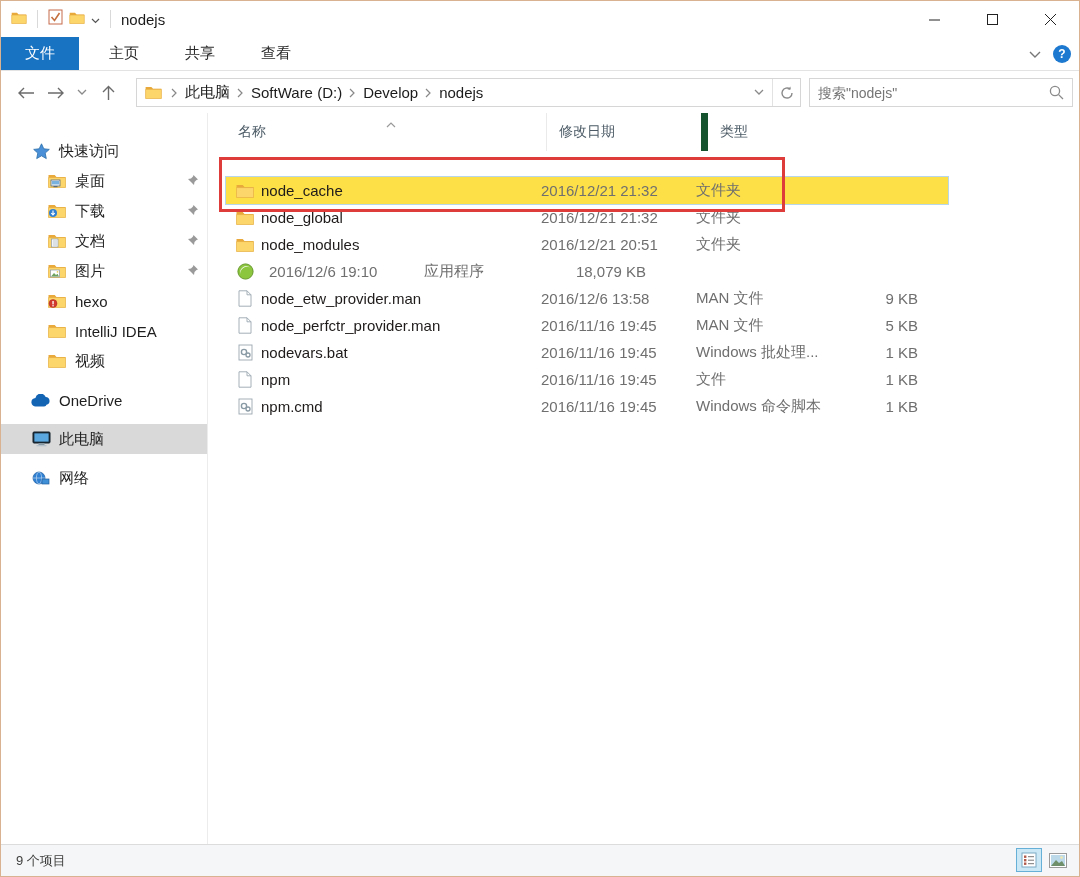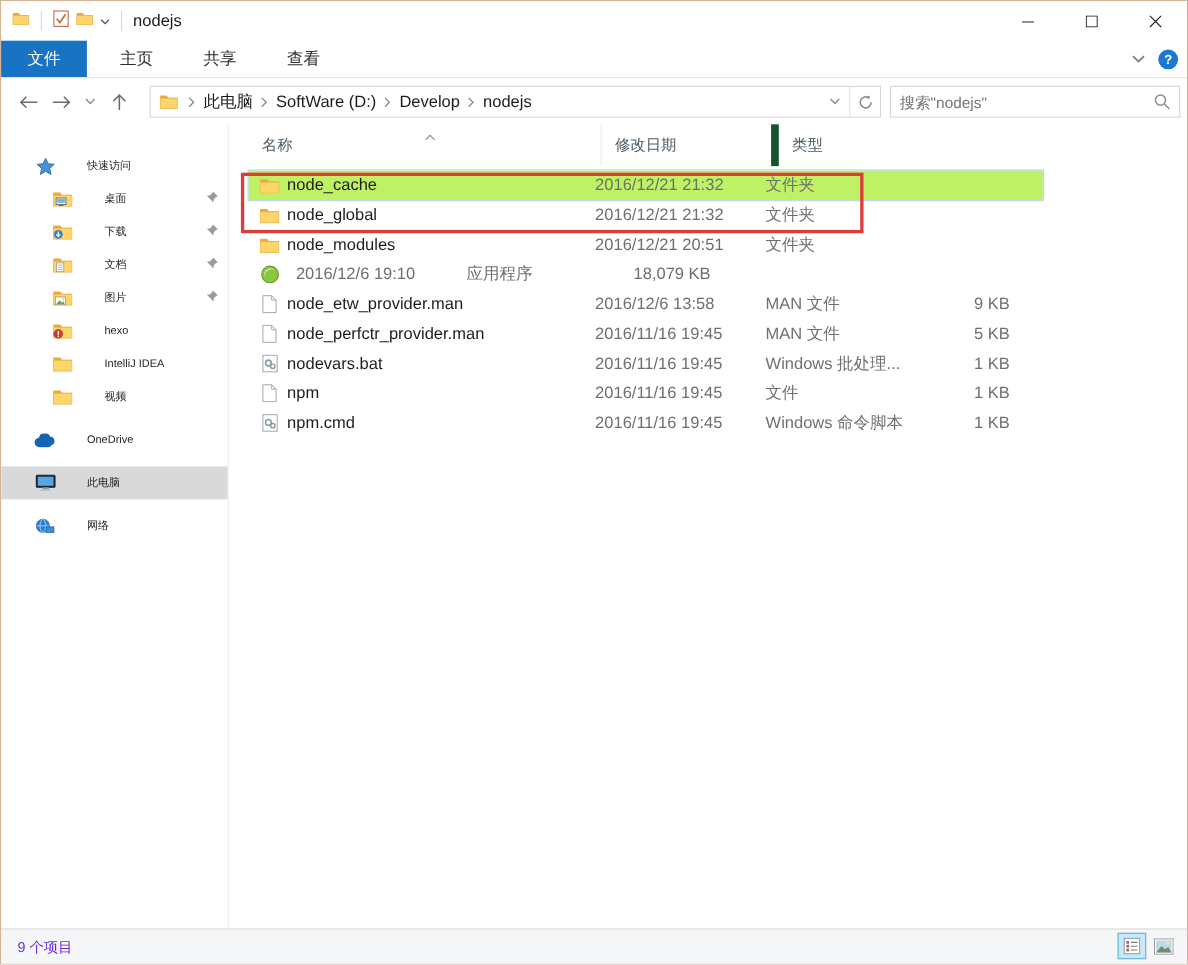--- a/index.html
+++ b/index.html
@@ -33,52 +33,52 @@
   .addr-right { display:flex; align-items:center; height:100%; }
   .addr-drop { width:26px; height:100%; display:flex; align-items:center; justify-content:center; }
   .addr-refresh { width:28px; height:100%; border-left:1px solid #e2e2e2; display:flex; align-items:center; justify-content:center; }
   .searchbox { position:absolute; left:808px; top:6px; width:264px; height:29px; border:1px solid #d6d6d6; background:#fff; display:flex; align-items:center; }
   .searchbox input { flex:1; border:0; outline:none; font-size:14px; color:#757575; padding:0 8px; font-family:inherit; background:transparent; }
   .search-glyph { padding:0 8px; display:flex; }
 
   
   .content { position:absolute; top:112px; left:0; right:0; bottom:32px; background:#fff; }
   .sidebar { position:absolute; left:0; top:0; bottom:0; width:207px; border-right:1px solid #ececec; padding-top:23px; overflow:hidden; }
-  .sb-item { position:relative; height:30px; display:flex; align-items:center; font-size:10px; color:#1e1e1e; cursor:default;gap:20px; }
+  .sb-item { position:relative; height:30px; display:flex; align-items:center; font-size:15px; color:#1e1e1e; cursor:default; }
   .sb-item.lvl1 { padding-left:30px; }
   .sb-item.lvl2 { padding-left:46px; }
   .sb-item.gap { margin-top:9px; }
   .sb-item.selected { background:#d9d9d9; }
   .sb-icon { width:20px; display:flex; justify-content:center; margin-right:8px; flex:none; }
   .sb-pin { position:absolute; right:8px; top:7px; }
 
   
   .filepane { position:absolute; left:207px; top:0; right:0; bottom:0; }
   .cols { position:absolute; top:0; left:0; right:0; height:38px; display:flex; padding-left:18px; font-size:14px; color:#4c5b66; }
   .col { display:flex; align-items:center; padding-left:12px; position:relative; }
   .col.c-name { width:320px; }
   .col.c-date { width:155px; border-left:1px solid #eaeaea; }
   .col.c-type { width:138px; border-left:7px solid #14532d; }
   .col.c-size { width:112px; border-left:1px solid #eaeaea; border-right:1px solid #eaeaea; }
   .sort-arrow { position:absolute; left:160px; top:2px; color:#8a8a8a; }
 
   .rows { position:absolute; top:42px; left:18px; width:722px; }
   .frow { position:relative; height:27px; display:flex; align-items:center; font-size:15px; }
-  .frow.selected { background:#bef264; outline:1px solid #b8d6ea; }
+  .frow.selected { background:#fde047; outline:1px solid #b8d6ea;margin-top:22px; }
   .f-icon { width:22px; margin-left:8px; display:flex; justify-content:center; flex:none; }
   .f-name { width:272px; color:#1f1b1b; padding-left:5px; white-space:nowrap; overflow:hidden; }
   .f-date { width:155px; color:#6f6f6f; padding-left:13px; }
   .f-type { width:138px; color:#6f6f6f; padding-left:13px; white-space:nowrap; overflow:hidden; }
   .f-size { width:100px; color:#6f6f6f; text-align:right; padding-right:3px; }
 
   .red-rect { position:absolute; left:11px; top:44px; width:566px; height:55px; border:3px solid #de3b3b; pointer-events:none; z-index:5; }
 
   
   .statusbar { position:absolute; left:0; right:0; bottom:0; height:32px; background:#f5f6f7; border-top:1px solid #dcdcdc; display:flex; align-items:center; }
-  .status-count { font-size:13px; color:#6d28d9; padding-left:15px; }
+  .status-count { font-size:13px; color:#404040; padding-left:15px; }
   .status-views { position:absolute; right:8px; top:3px; display:flex; gap:3px; }
   .view-btn { width:26px; height:24px; display:flex; align-items:center; justify-content:center; border:1px solid transparent; }
   .view-btn.active { background:#cbe8f6; border-color:#66b0d8; }
 </style>
 </head>
 <body>
 
 <div class="window">
 
   <div class="titlebar">

